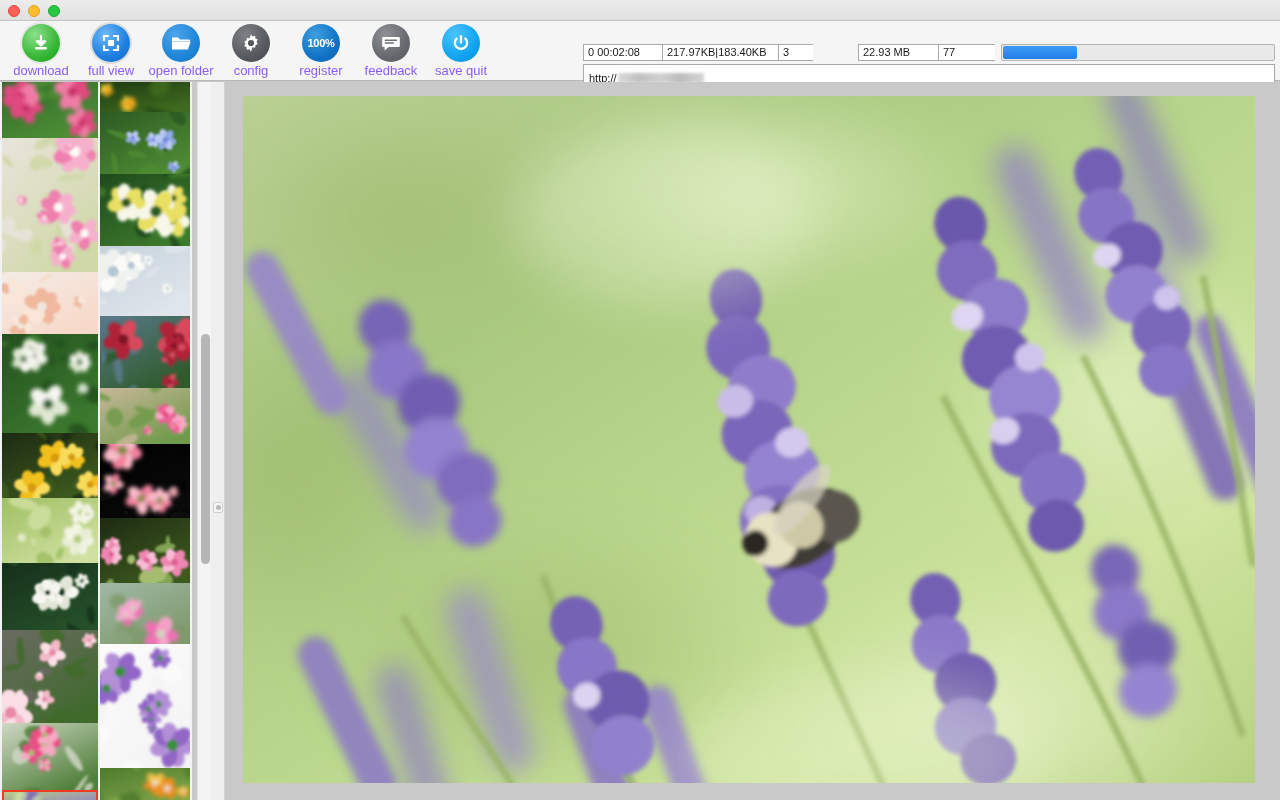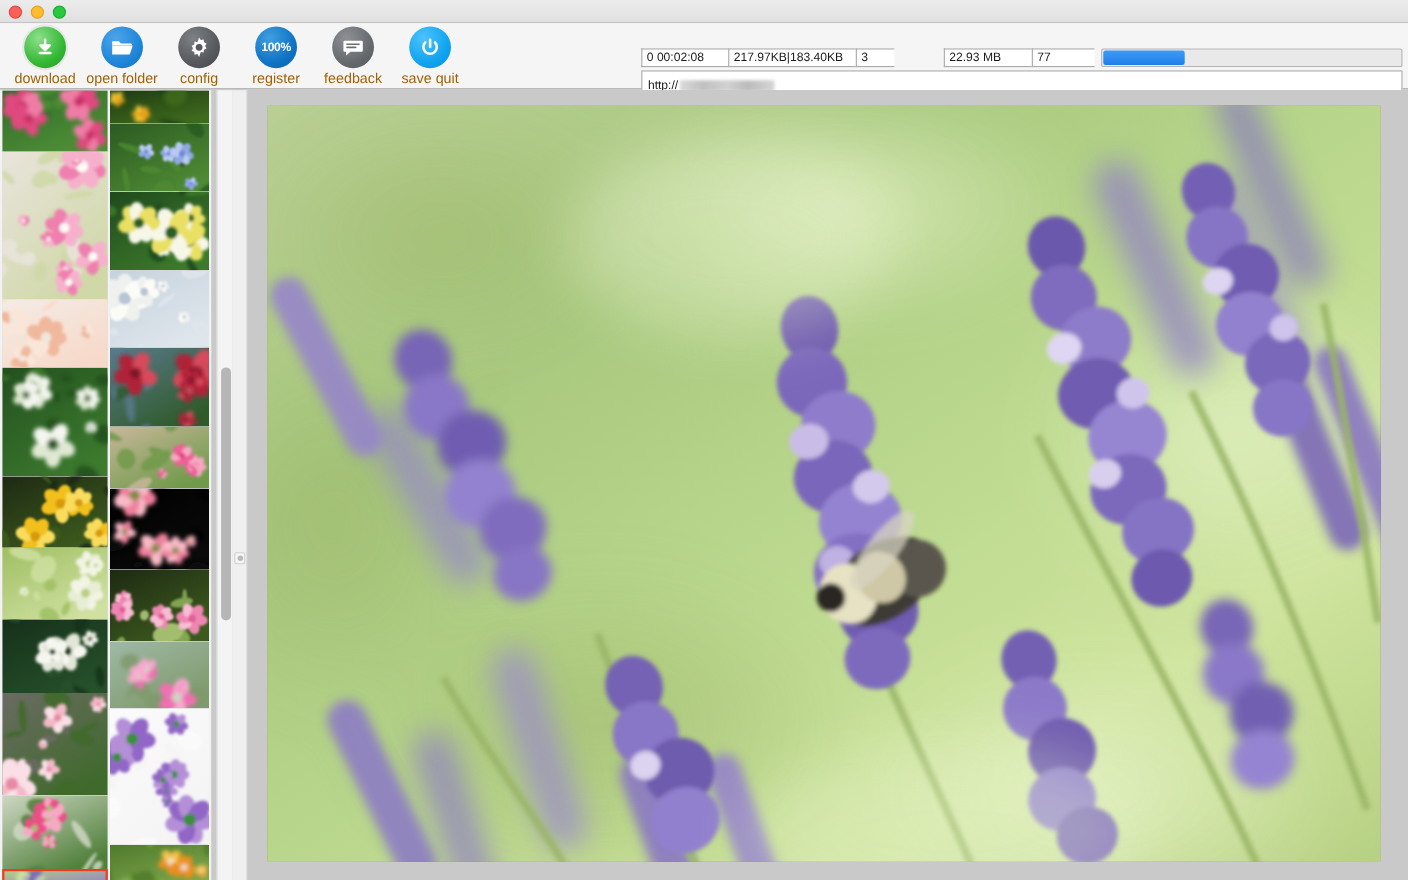--- a/index.html
+++ b/index.html
@@ -35,21 +35,21 @@
     display: flex; flex-direction: column; align-items: center;
     justify-content: flex-start; padding-top: 3px;
     cursor: default;
   }
   .tool .ic {
     width: 38px; height: 38px; border-radius: 50%;
     display: flex; align-items: center; justify-content: center;
     position: relative; flex: none;
   }
   .tool .lbl {
-    font-size: 13px; color: #a16207; margin-top: 1px; white-space: nowrap;
+    font-size: 13px; color: #8b5cf6; margin-top: 1px; white-space: nowrap;
     line-height: 15px;
   }
   
   .ic-download { background: radial-gradient(circle at 35% 28%, #8ce08c, #34b734 62%, #219c21); box-shadow: 0 0 0 2px #e7e7e7; }
   .ic-fullview { background: radial-gradient(circle at 35% 28%, #6fb8f5, #1e7fe0 60%, #1667c2); box-shadow: 0 0 0 2px #dcdcdc; }
   .ic-folder   { background: radial-gradient(circle at 35% 28%, #4ca4ea, #1e85d8 62%, #1673c0); }
   .ic-config   { background: radial-gradient(circle at 35% 28%, #7e8287, #55595e 62%, #44484c); }
   .ic-register { background: radial-gradient(circle at 35% 28%, #3f9fe0, #0f72c4 62%, #0b63ab); }
   .ic-feedback { background: radial-gradient(circle at 35% 28%, #8d9196, #65696e 62%, #55585c); }
   .ic-power    { background: radial-gradient(circle at 35% 28%, #4dc3fb, #0fa3f0 62%, #0b8fd8); }
@@ -164,20 +164,31 @@
       <div class="tool">
         <span class="ic ic-download">
           <svg width="22" height="22" viewBox="0 0 22 22">
             <path d="M11 4v8M11 13.5 6.8 9.3h8.4z" fill="#fff" stroke="#fff" stroke-width="2.2" stroke-linecap="round" stroke-linejoin="round"></path>
             <rect x="5" y="15" width="12" height="2.4" rx="1.2" fill="#fff"></rect>
           </svg>
         </span>
         <span class="lbl">download</span>
       </div>
 
+      <div class="tool">
+        <span class="ic ic-fullview">
+          <svg width="22" height="22" viewBox="0 0 22 22">
+            <g fill="none" stroke="#fff" stroke-width="2.2" stroke-linecap="round">
+              <path d="M4 8V4h4M14 4h4v4M18 14v4h-4M8 18H4v-4"></path>
+            </g>
+            <rect x="8" y="8" width="6" height="6" rx="1" fill="#fff"></rect>
+          </svg>
+        </span>
+        <span class="lbl">full view</span>
+      </div>
 
       <div class="tool">
         <span class="ic ic-folder">
           <svg width="24" height="24" viewBox="0 0 24 24">
             <path d="M3 6.5h6.2l1.6 2H20a1 1 0 0 1 1 1v.8H3z" fill="#fff"></path>
             <path d="M3 10.6h18.6l-2.4 7.2a1 1 0 0 1-1 .7H3z" fill="#fff"></path>
           </svg>
         </span>
         <span class="lbl">open folder</span>
       </div>

